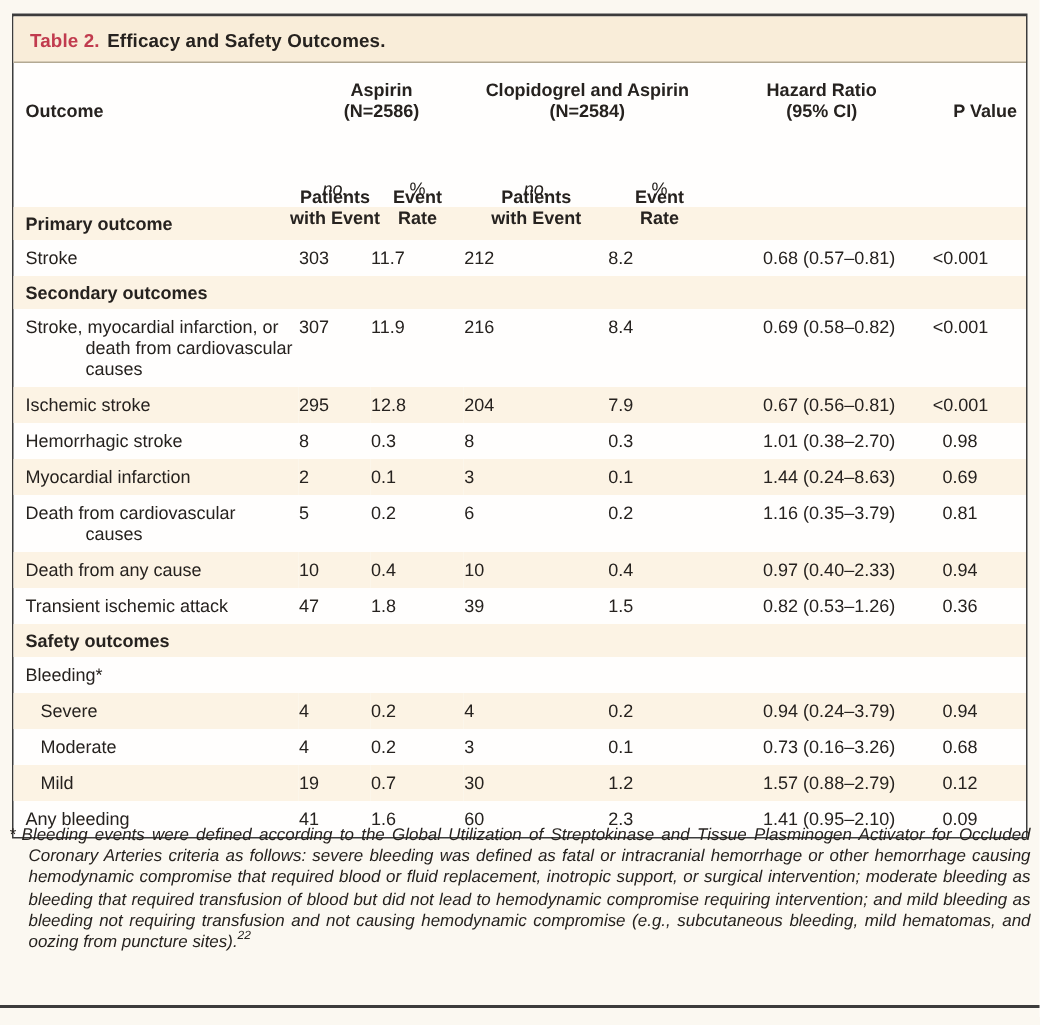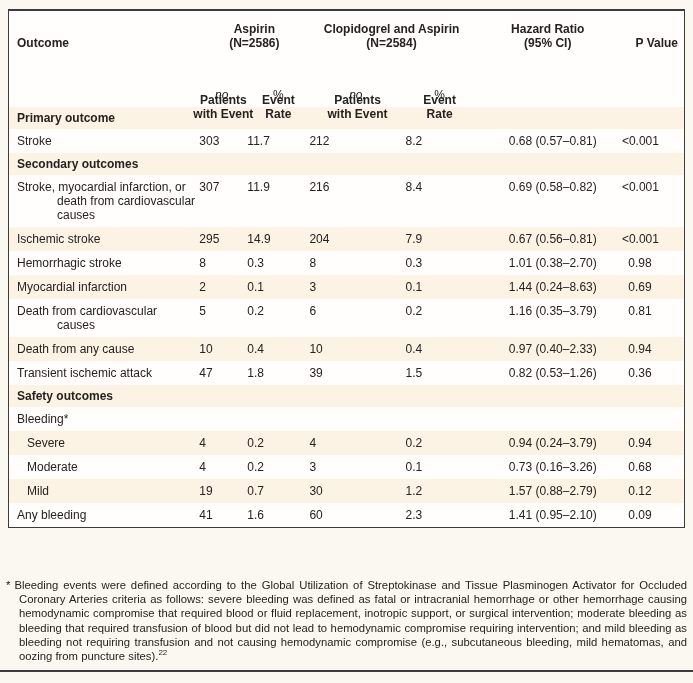--- a/index.html
+++ b/index.html
@@ -44,35 +44,38 @@
   td.outcome { text-align:left; padding-left:48px; text-indent:-40px; padding-right:2px; }
   td.outcome.indent { padding-left:58px;margin-top:48px; }
   td.num { }
   td.a-n { padding-right:13px; }
   td.a-rate { padding-right:7px; }
   td.c-n { padding-right:7px; }
   td.c-rate { padding-right:6px; }
   td.hr { text-align:center; padding-left:10px; }
   td.pv { text-align:center; padding-right:26px; }
   .footnote {
-    position:absolute; left:6px; top:578px; width:681px;
+    position:absolute; left:6px; top:550px; width:681px;
     font-size:11.3px; line-height:1.26; text-align:justify;
-    padding-left:13px; text-indent:-13px; color:#26221f;
+    padding-left:13px; text-indent:-13px; color:#26221f;font-style:italic;
   }
   .fn-marker { margin-right:4px; }
   .footnote sup { font-size:8px; line-height:0; }
   .bottom-rule {
     position:absolute; left:0; top:670px; width:693px; height:0;
     border-top:2px solid #3c3c3c;
   }
 </style>
 </head>
 <body>
 
 <div class="table-box">
+  <div class="title-bar">
+    <span class="title-label">Table 2.</span><span>Efficacy and Safety Outcomes.</span>
+  </div>
   <table>
     <colgroup>
       <col style="width:190px">
         <col style="width:48px">
         <col style="width:62px">
       <col style="width:96px">
         <col style="width:68px">
         <col style="width:148px">
         <col style="width:62px">
     </colgroup>
@@ -139,21 +142,21 @@
           <td class="num a-n">307</td>
           <td class="num a-rate">11.9</td>
           <td class="num c-n">216</td>
           <td class="num c-rate">8.4</td>
           <td class="hr">0.69 (0.58–0.82)</td>
           <td class="pv">&lt;0.001</td>
         </tr>
         <tr>
           <td class="outcome">Ischemic stroke</td>
           <td class="num a-n">295</td>
-          <td class="num a-rate">14.9</td>
+          <td class="num a-rate">12.8</td>
           <td class="num c-n">204</td>
           <td class="num c-rate">7.9</td>
           <td class="hr">0.67 (0.56–0.81)</td>
           <td class="pv">&lt;0.001</td>
         </tr>
         <tr>
           <td class="outcome">Hemorrhagic stroke</td>
           <td class="num a-n">8</td>
           <td class="num a-rate">0.3</td>
           <td class="num c-n">8</td>

